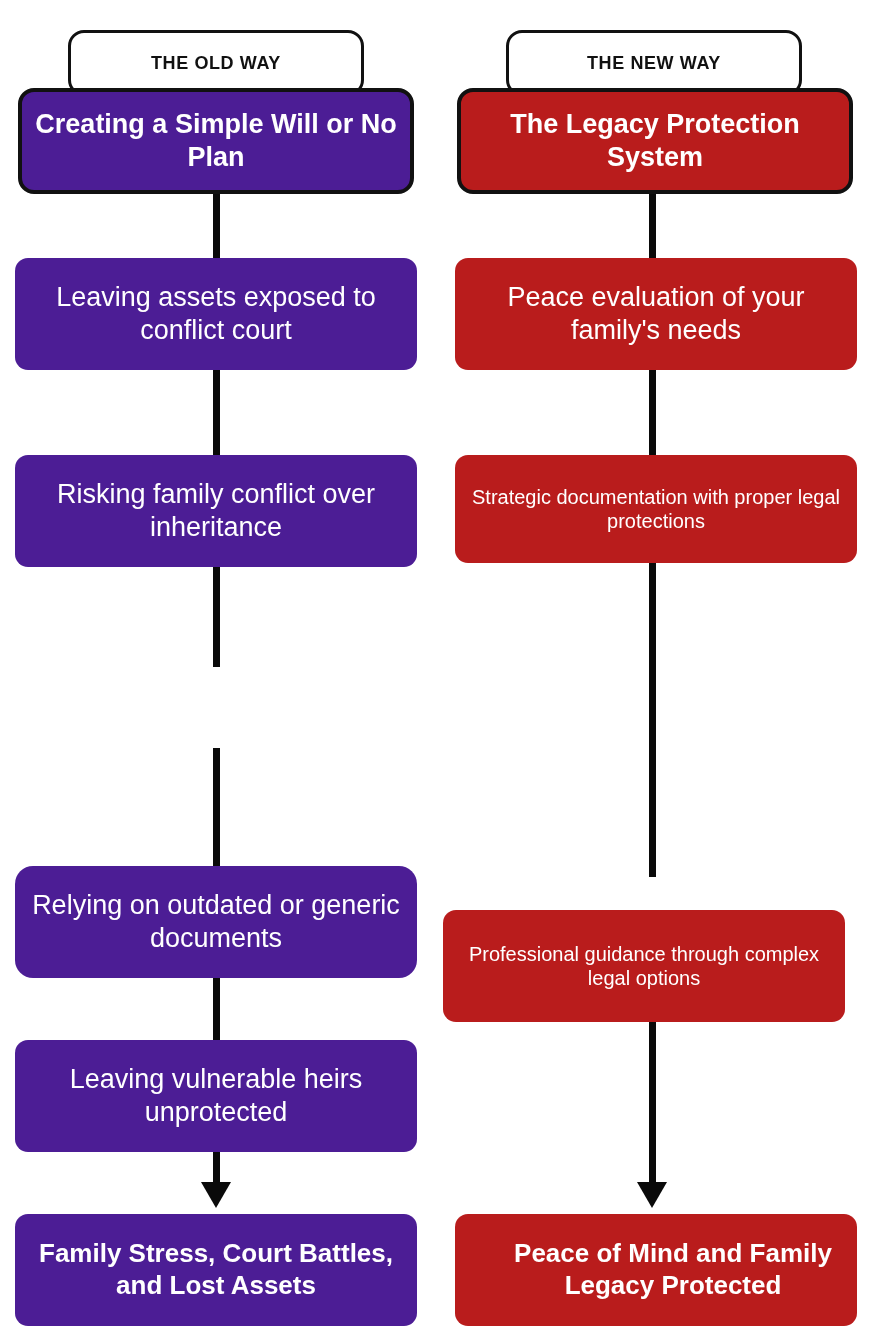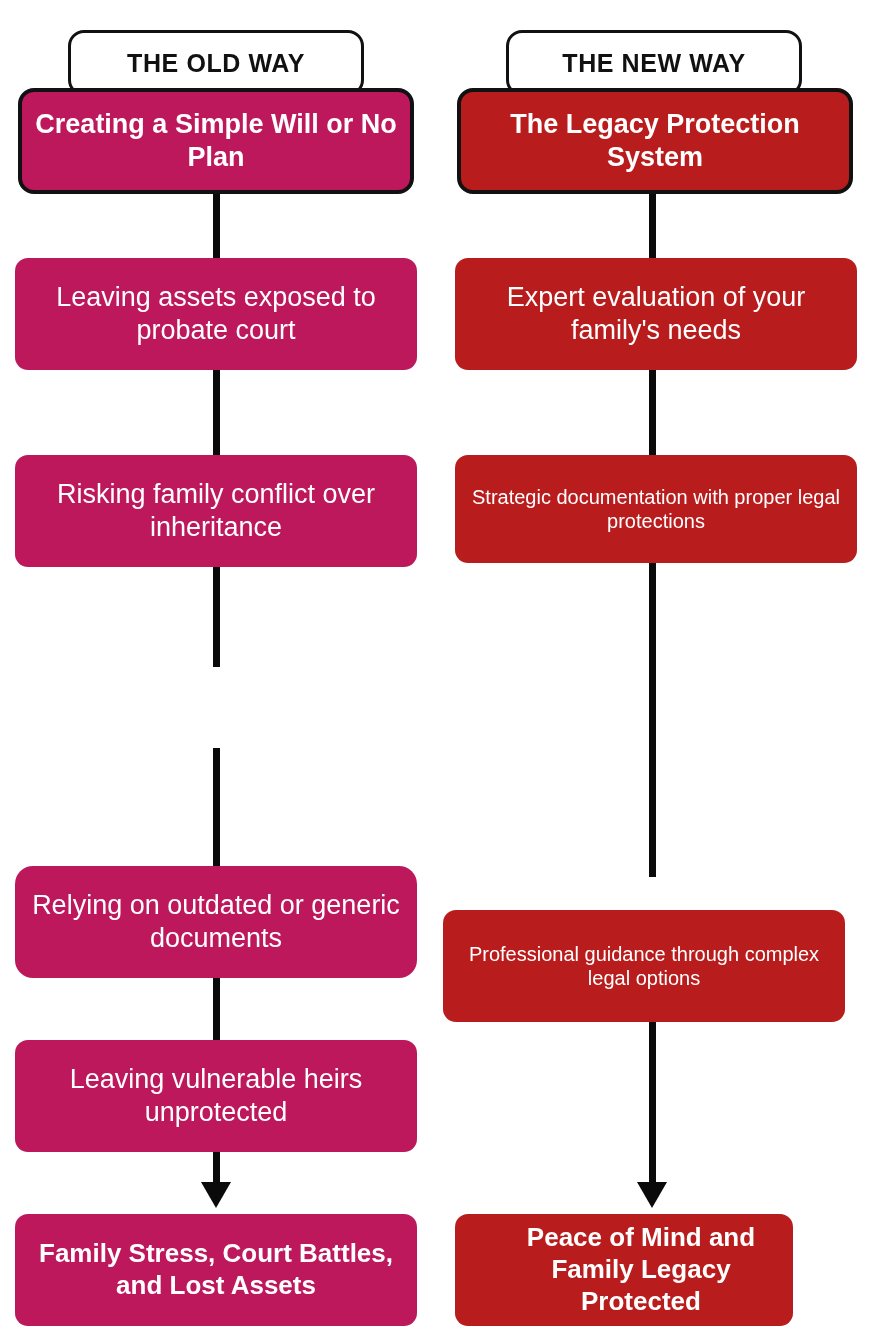--- a/index.html
+++ b/index.html
@@ -58,21 +58,21 @@
     box-sizing: border-box;
     background: #ffffff;
     border: 3.5px solid #111111;
     border-radius: 16px;
     display: flex;
     align-items: center;
     justify-content: center;
     z-index: 3;
   }
   .header-pill .header-text {
-    font-size: 25px;
+    font-size: 18px;
     font-weight: bold;
     letter-spacing: 0.6px;
     color: #111111;
     white-space: nowrap;
   }
 
   
   .node {
     position: absolute;
     box-sizing: border-box;
@@ -84,21 +84,21 @@
     z-index: 2;
     padding: 4px 10px;
   }
   .node .node-text {
     color: #ffffff;
     line-height: 1.22;
     display: block;
     width: 100%;
   }
 
-  .node.red  { background: #be185d; }
+  .node.red  { background: #4c1d95; }
   .node.blue { background: #b91c1c; }
 
   
   .node.top {
     border: 4px solid #111111;
     border-radius: 16px;
     z-index: 4;
   }
 
   
@@ -124,21 +124,21 @@
 
     <div class="header-pill" style="left:68px; top:30px; width:296px; height:66px;">
       <span class="header-text">THE OLD WAY</span>
     </div>
 
     <div class="node red top" style="left:18px; top:88px; width:396px; height:106px;">
       <span class="node-text t-xl">Creating a Simple Will or No Plan</span>
     </div>
 
     <div class="node red" style="left:15px; top:258px; width:402px; height:112px;">
-      <span class="node-text t-lg">Leaving assets exposed to probate court</span>
+      <span class="node-text t-lg">Leaving assets exposed to conflict court</span>
     </div>
 
     <div class="node red" style="left:15px; top:455px; width:402px; height:112px;">
       <span class="node-text t-lg">Risking family conflict over inheritance</span>
     </div>
 
 
     <div class="node red" style="left:15px; top:866px; width:402px; height:112px;border-radius:18px;">
       <span class="node-text t-lg">Relying on outdated or generic documents</span>
     </div>
@@ -162,29 +162,29 @@
 
     <div class="header-pill" style="left:70px; top:30px; width:296px; height:66px;">
       <span class="header-text">THE NEW WAY</span>
     </div>
 
     <div class="node blue top" style="left:21px; top:88px; width:396px; height:106px;">
       <span class="node-text t-xl">The Legacy Protection System</span>
     </div>
 
     <div class="node blue" style="left:19px; top:258px; width:402px; height:112px;">
-      <span class="node-text t-lg">Expert evaluation of your family's needs</span>
+      <span class="node-text t-lg">Peace evaluation of your family's needs</span>
     </div>
 
     <div class="node blue" style="left:19px; top:455px; width:402px; height:108px;">
       <span class="node-text t-sm">Strategic documentation with proper legal protections</span>
     </div>
 
     <div class="node blue" style="left:7px; top:866px; width:402px; height:112px;margin-top:44px;">
       <span class="node-text t-sm">Professional guidance through complex legal options</span>
     </div>
 
-    <div class="node blue" style="left:19px; top:1214px; width:338px; height:112px;padding-left:44px;">
+    <div class="node blue" style="left:19px; top:1214px; width:402px; height:112px;padding-left:44px;">
       <span class="node-text t-bold">Peace of Mind and Family Legacy Protected</span>
     </div>
   </div>
 
 </div>
 
 </body></html>

